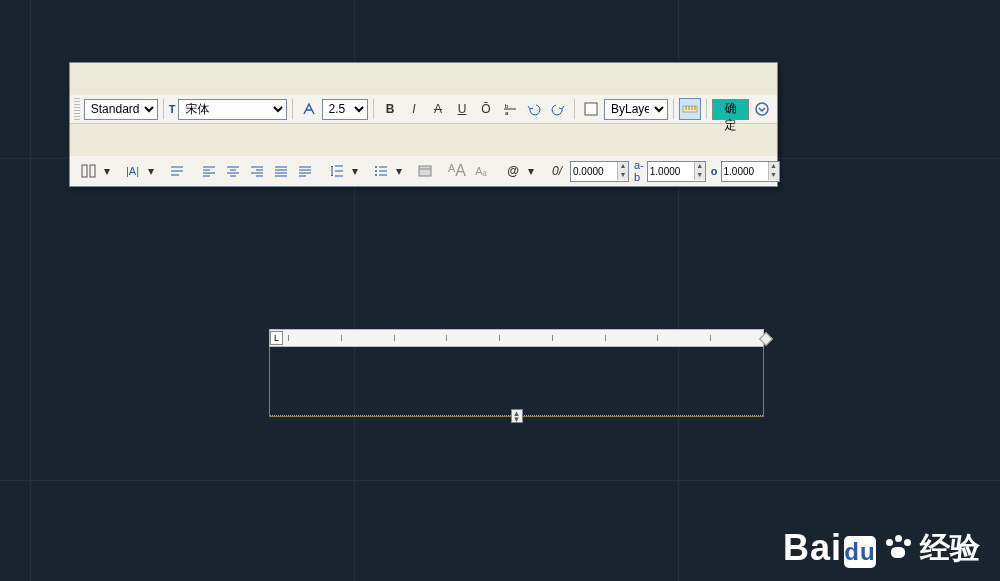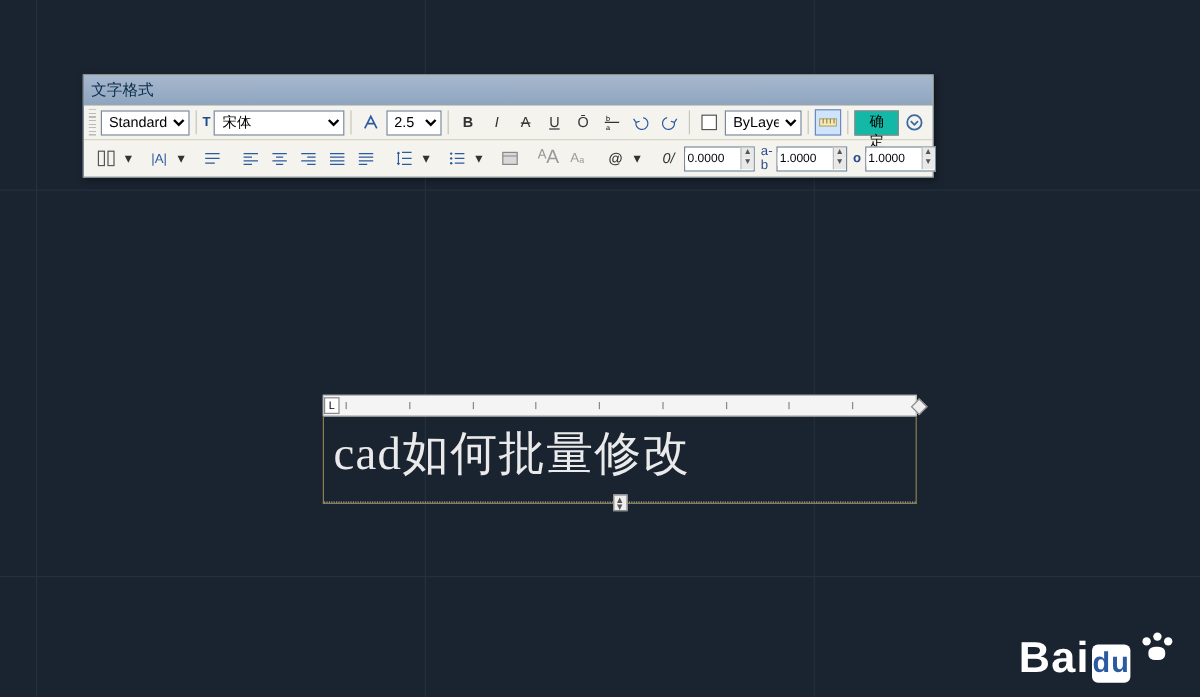--- a/index.html
+++ b/index.html
@@ -28,20 +28,21 @@
   font-size: 13px;
   padding: 3px 6px;
   border-bottom: 1px solid #7a8a99;
 }
 .row {
   display: flex; align-items: center;
   background: #f4f3ee;
   padding: 3px 4px;
   border-bottom: 1px solid #d0cdbf;
   gap: 2px;
+  margin-top: 32px;
 }
 .row:last-child { border-bottom: none; }
 .grip {
   width: 6px; height: 22px;
   background: repeating-linear-gradient(0deg,#bbb 0 1px,transparent 1px 3px);
   margin-right: 2px;
 }
 .sep { width: 1px; height: 20px; background: #c8c5b8; margin: 0 3px; }
 .btn {
   display: inline-flex; align-items: center; justify-content: center;
@@ -132,21 +133,20 @@
 
 <div class="grid">
   <div class="vline" style="left:30px"></div>
   <div class="vline" style="left:354px"></div>
   <div class="vline" style="left:678px"></div>
   <div class="hline" style="top:158px"></div>
   <div class="hline" style="top:480px"></div>
 </div>
 
 <div class="panel">
-  <div class="titlebar">文字格式</div>
 
   <div class="row">
     <div class="grip"></div>
     <select class="sel" style="width:74px">
       <option>Standard</option>
     </select>
     <div class="sep"></div>
     <span class="iconlabel" style="font-weight:bold;color:#1a4a8a">T</span>
     <select class="sel" style="width:112px">
       <option>宋体</option>
@@ -327,29 +327,29 @@
       <div class="ruler-mark"></div>
     <div class="ruler-mark"></div>
       <div class="ruler-mark"></div>
       <div class="ruler-mark"></div>
     <div class="ruler-mark"></div>
       <div class="ruler-mark"></div>
       <div class="ruler-mark"></div>
     <div class="ruler-diamond"></div>
   </div>
   <div class="textarea">
-    <div class="txt">cad如何批量修改</div>
     <div class="dragbar"></div>
     <div class="dragh">▴<br>▾</div>
   </div>
 </div>
 
 <div class="wm">
-  <div style="display:flex;align-items:flex-start;justify-content:flex-end;gap:6px">
+  <div style="display:flex;align-items:center;justify-content:flex-end;gap:6px">
     <span class="b"><span>Bai</span><span style="display:inline-block;width:32px;height:32px;background:#fff;color:#2a5aa0;border-radius:5px;text-align:center;line-height:32px;font-size:24px;margin:0 2px">du</span></span>
     <span class="paw">
       <i style="width:7px;height:7px;left:2px;top:4px"></i>
       <i style="width:7px;height:7px;left:11px;top:0"></i>
       <i style="width:7px;height:7px;left:20px;top:4px"></i>
       <i style="width:14px;height:11px;left:7px;top:12px;border-radius:40%"></i>
     </span>
+    <span class="jy">经验</span>
   </div>
 </div>
 
 </body></html>

